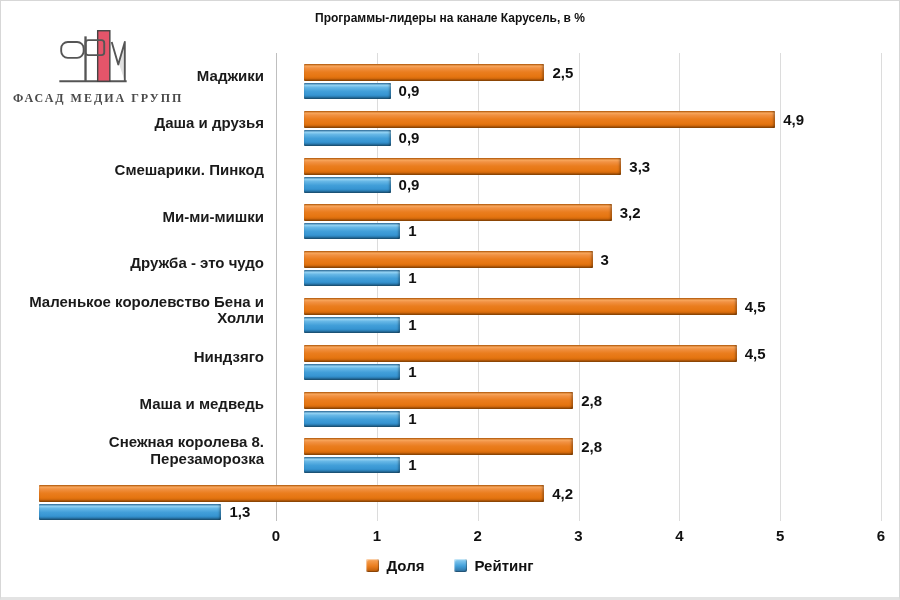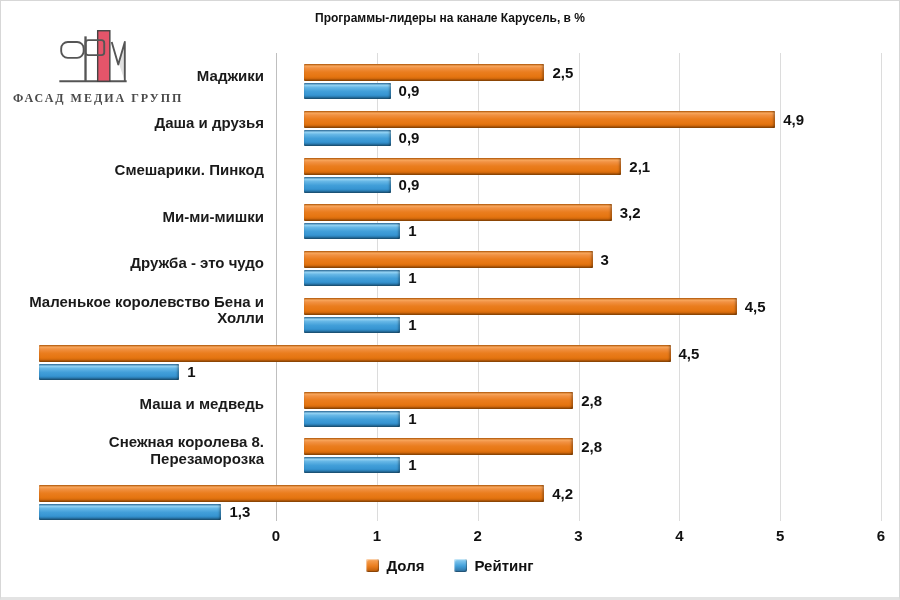--- a/index.html
+++ b/index.html
@@ -96,21 +96,21 @@
           <div class="bar bar-orange" style="width: 81.6667%;"></div>
           <span class="val val-top" style="left: calc(81.6667% + 8px);">4,9</span>
           <div class="bar bar-blue" style="width: 15%;"></div>
           <span class="val val-bottom" style="left: calc(15% + 8px);">0,9</span>
         </div>
       </div>
       <div class="row">
         <div class="row-label">Смешарики. Пинкод</div>
         <div class="row-plot">
           <div class="bar bar-orange" style="width: 55%;"></div>
-          <span class="val val-top" style="left: calc(55% + 8px);">2,1</span>
+          <span class="val val-top" style="left: calc(55% + 8px);">3,3</span>
           <div class="bar bar-blue" style="width: 15%;"></div>
           <span class="val val-bottom" style="left: calc(15% + 8px);">0,9</span>
         </div>
       </div>
       <div class="row">
         <div class="row-label">Ми-ми-мишки</div>
         <div class="row-plot">
           <div class="bar bar-orange" style="width: 53.3333%;"></div>
           <span class="val val-top" style="left: calc(53.3333% + 8px);">3,2</span>
           <div class="bar bar-blue" style="width: 16.6667%;"></div>
@@ -129,20 +129,21 @@
       <div class="row">
         <div class="row-label">Маленькое королевство Бена и Холли</div>
         <div class="row-plot">
           <div class="bar bar-orange" style="width: 75%;"></div>
           <span class="val val-top" style="left: calc(75% + 8px);">4,5</span>
           <div class="bar bar-blue" style="width: 16.6667%;"></div>
           <span class="val val-bottom" style="left: calc(16.6667% + 8px);">1</span>
         </div>
       </div>
       <div class="row">
+        <div class="row-label">Ниндзяго</div>
         <div class="row-plot">
           <div class="bar bar-orange" style="width: 75%;"></div>
           <span class="val val-top" style="left: calc(75% + 8px);">4,5</span>
           <div class="bar bar-blue" style="width: 16.6667%;"></div>
           <span class="val val-bottom" style="left: calc(16.6667% + 8px);">1</span>
         </div>
       </div>
       <div class="row">
         <div class="row-label">Маша и медведь</div>
         <div class="row-plot">

